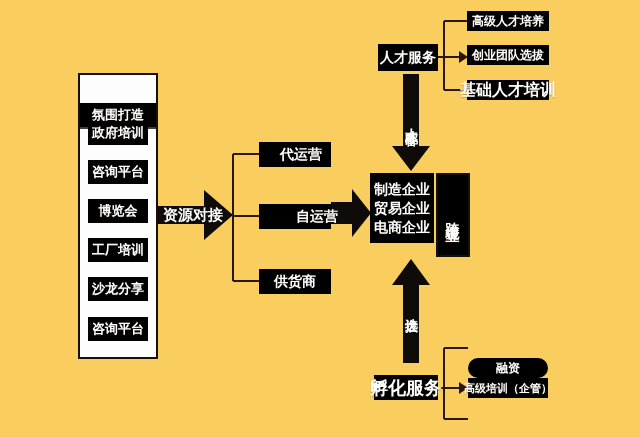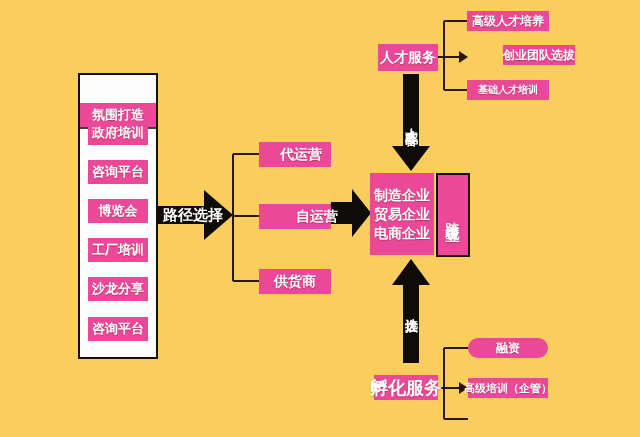--- a/index.html
+++ b/index.html
@@ -3,21 +3,21 @@
 <meta charset="utf-8">
 <style>
   html,body{margin:0;padding:0;}
   body{font-family:"Liberation Sans","DejaVu Sans",sans-serif;}
   .stage{
     position:relative;width:640px;height:437px;overflow:hidden;
     background:#F9CE5E;
   }
   .abs{position:absolute;box-sizing:border-box;}
   .bluebox{
-    background:#ec4899;color:#fff;font-weight:bold;
+    background:#000000;color:#fff;font-weight:bold;
     display:flex;align-items:center;justify-content:center;
     text-align:center;z-index:2;
     text-shadow:0 1px 1px rgba(70,35,0,.35);
     white-space:nowrap;
   }
   .panel{
     background:#FDFDFD;border:2px solid #17100a;z-index:1;
   }
   .panel-header{
     border-bottom:2px solid #404040;
@@ -61,38 +61,38 @@
 
   <div class="abs panel" style="left:78px;top:73px;width:80px;height:286px;"></div>
   <div class="abs bluebox panel-header" style="left:80px;top:75px;width:76px;height:26px;font-size:13px;">氛围打造</div>
   <div class="abs bluebox" style="left:88px;top:121px;width:60px;height:24px;font-size:13px;">政府培训</div>
   <div class="abs bluebox" style="left:88px;top:160px;width:60px;height:24px;font-size:13px;">咨询平台</div>
   <div class="abs bluebox" style="left:88px;top:199px;width:60px;height:24px;font-size:13px;">博览会</div>
   <div class="abs bluebox" style="left:88px;top:238px;width:60px;height:24px;font-size:13px;">工厂培训</div>
   <div class="abs bluebox" style="left:88px;top:277px;width:60px;height:24px;font-size:13px;">沙龙分享</div>
   <div class="abs bluebox" style="left:88px;top:317px;width:60px;height:24px;font-size:13px;">咨询平台</div>
 
-  <div class="abs arrow-label" style="left:161px;top:206px;width:64px;height:18px;font-size:15px;">路径选择</div>
+  <div class="abs arrow-label" style="left:161px;top:206px;width:64px;height:18px;font-size:15px;">资源对接</div>
 
   <div class="abs bluebox" style="left:259px;top:142px;width:72px;height:25px;font-size:14px;padding-left:12px;">代运营</div>
   <div class="abs bluebox" style="left:259px;top:204px;width:72px;height:25px;font-size:14px;padding-left:44px;">自运营</div>
   <div class="abs bluebox" style="left:259px;top:269px;width:72px;height:25px;font-size:14px;">供货商</div>
 
-  <div class="abs bluebox" style="left:370px;top:173px;width:64px;height:82px;flex-direction:column;">
+  <div class="abs bluebox" style="left:370px;top:173px;width:64px;height:70px;flex-direction:column;">
     <div class="core-line">制造企业</div>
     <div class="core-line">贸易企业</div>
     <div class="core-line">电商企业</div>
   </div>
 
   <div class="abs bluebox vtext" style="left:436px;top:173px;width:34px;height:84px;font-size:14px;border:2px solid #17100a;">跨境企业</div>
 
   <div class="abs bluebox" style="left:378px;top:44px;width:60px;height:27px;font-size:14px;">人才服务</div>
   <div class="abs bluebox" style="left:467px;top:11px;width:82px;height:20px;font-size:12px;">高级人才培养</div>
-  <div class="abs bluebox" style="left:467px;top:45px;width:72px;height:20px;font-size:12px;margin-left:36px;">创业团队选拔</div>
-  <div class="abs bluebox" style="left:467px;top:80px;width:82px;height:20px;font-size:10px;font-family:Liberation Mono, monospace;">基础人才培训</div>
+  <div class="abs bluebox" style="left:467px;top:45px;width:82px;height:20px;font-size:12px;">创业团队选拔</div>
+  <div class="abs bluebox" style="left:467px;top:80px;width:82px;height:20px;font-size:16px;font-family:Liberation Mono, monospace;">基础人才培训</div>
   <div class="abs arrow-label vtext" style="left:402px;top:82px;width:18px;height:80px;font-size:13px;">人才配备</div>
 
   <div class="abs bluebox" style="left:374px;top:375px;width:64px;height:25px;font-size:18px;">孵化服务</div>
-  <div class="abs bluebox" style="left:468px;top:338px;width:80px;height:20px;font-size:12px;border-radius:10px;">融资</div>
+  <div class="abs bluebox" style="left:468px;top:358px;width:80px;height:20px;font-size:12px;border-radius:10px;">融资</div>
   <div class="abs bluebox" style="left:468px;top:378px;width:80px;height:20px;font-size:11px;">高级培训（企管）</div>
   <div class="abs arrow-label vtext" style="left:402px;top:288px;width:18px;height:44px;font-size:13px;">选拔</div>
 
 </div>
 
 </body></html>

